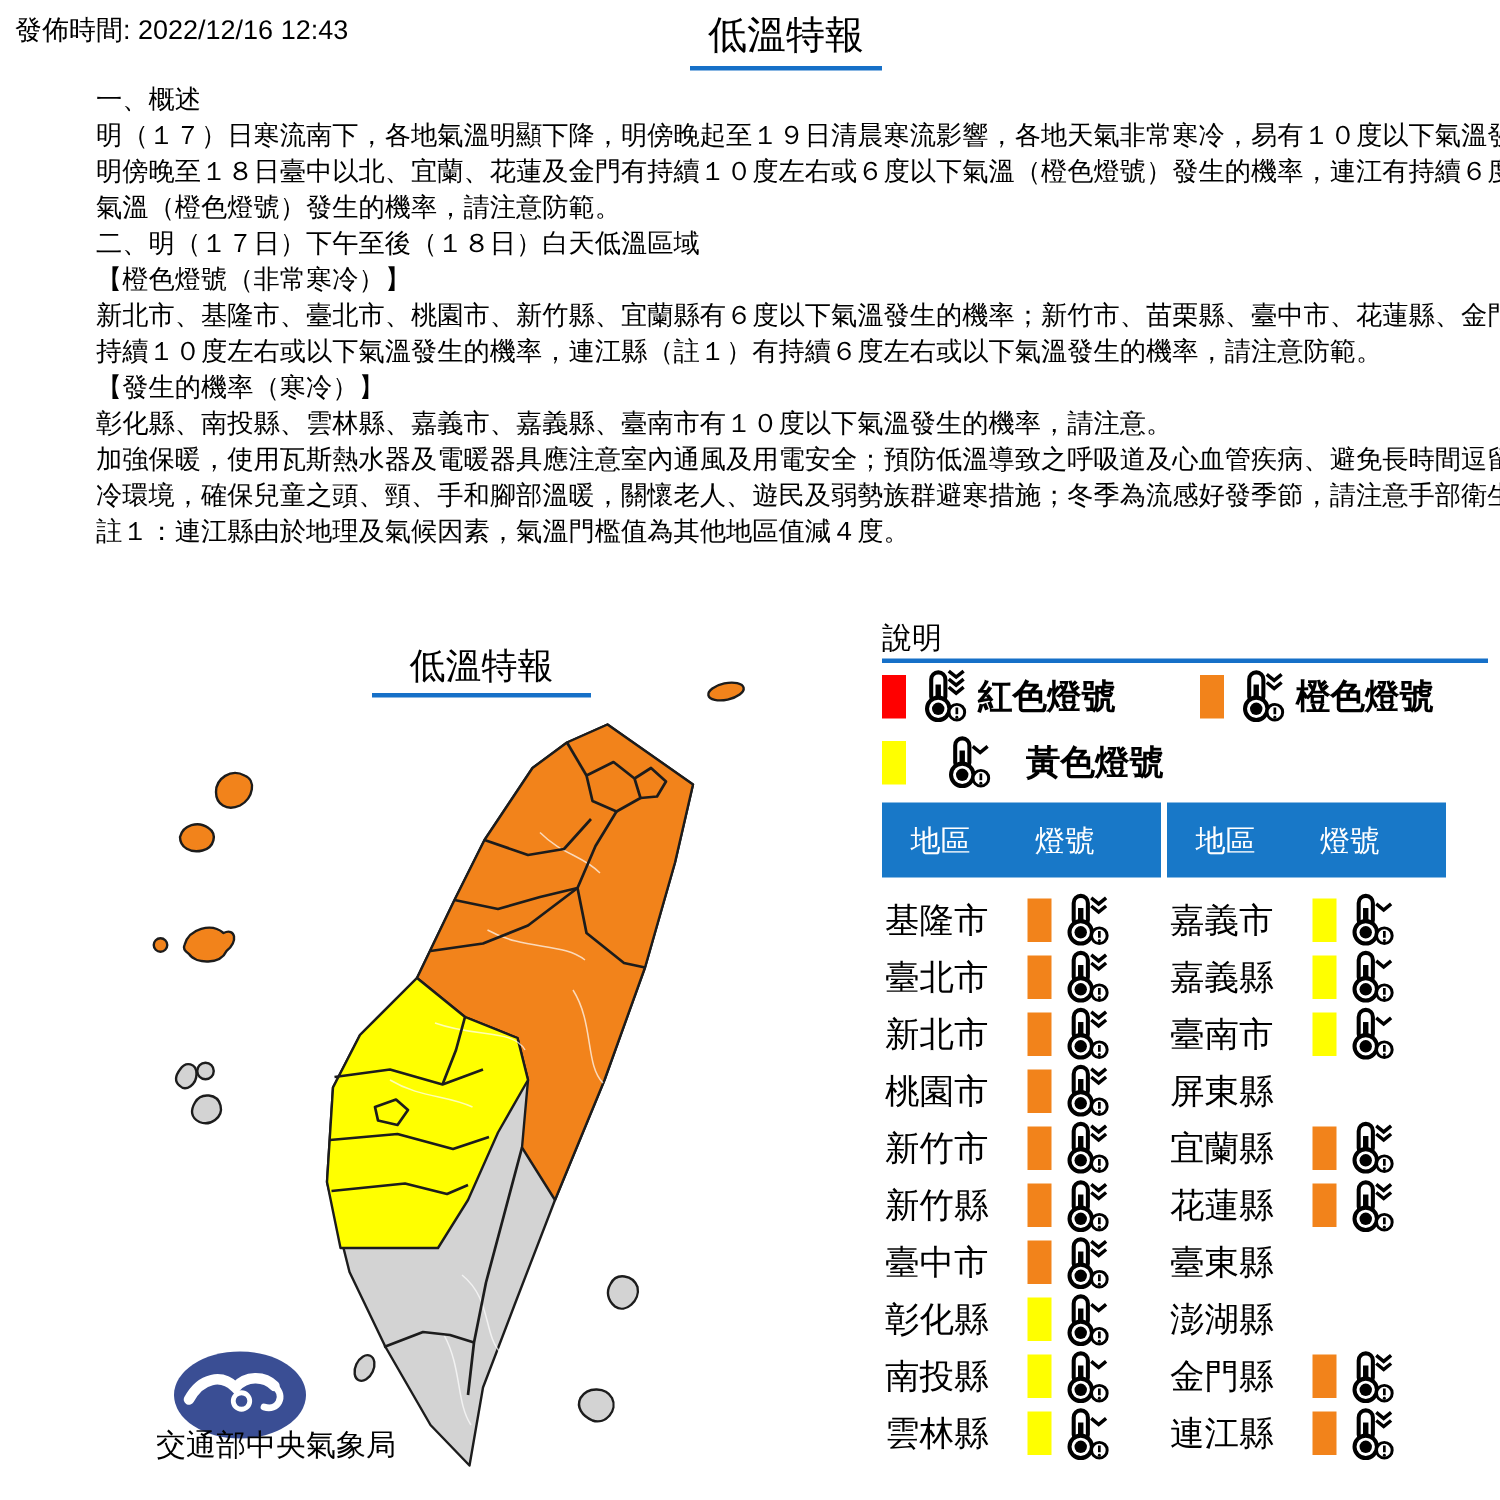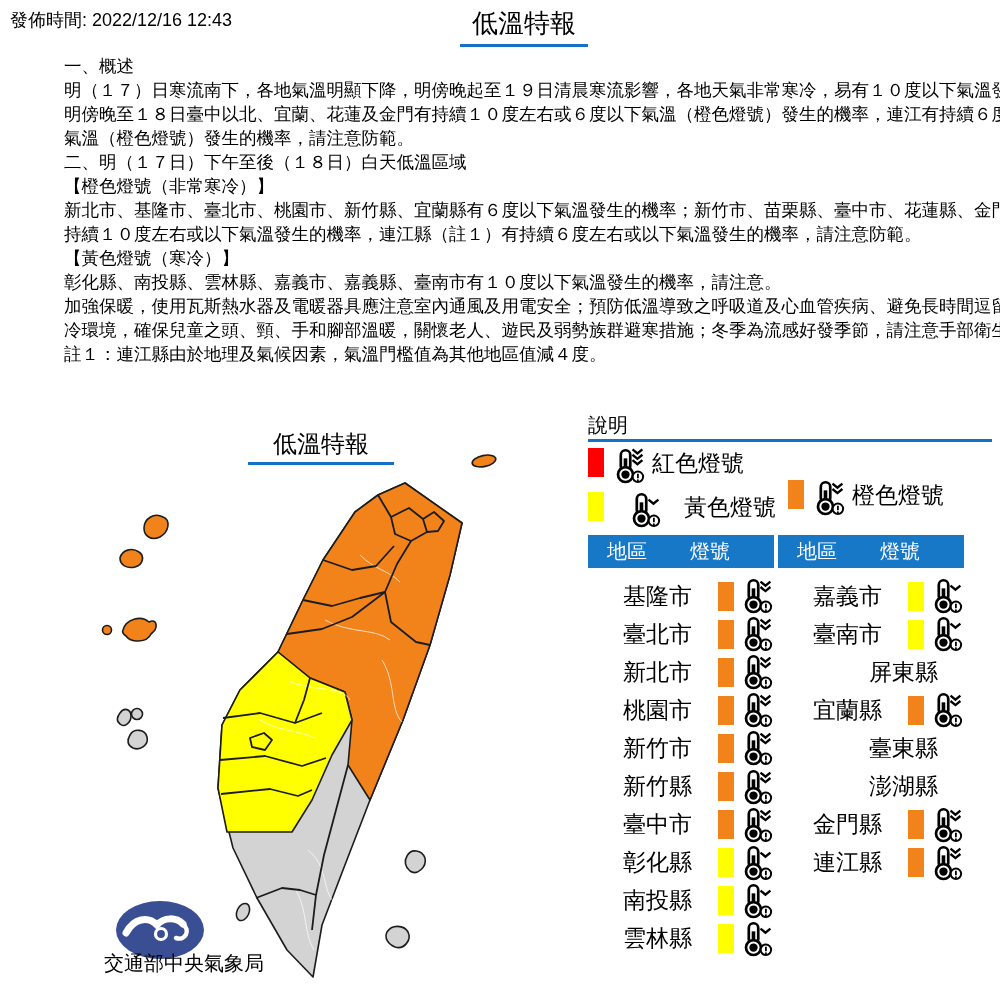--- a/index.html
+++ b/index.html
@@ -28,58 +28,58 @@
   .land{stroke:#1c1c1c;stroke-width:1.6;stroke-linejoin:round;}
   .f-gray{fill:var(--map_gray);}
   .f-orange{fill:var(--orange);}
   .f-yellow{fill:var(--yellow);}
   .county path{fill:none;stroke:#1c1c1c;stroke-width:1.8;stroke-linejoin:round;}
   .twp path{fill:none;stroke:#ffffff;stroke-width:1;opacity:.7;}
   
   .legend{left:588px;top:412px;width:410px;height:115px;}
   .legend-heading{position:absolute;left:0;top:0;font-size:20px;}
   .legend-rule{position:absolute;left:0;top:27px;width:404px;height:3px;background:var(--line_blue);}
-  .legend-item{position:absolute;display:flex;height:32px;}
+  .legend-item{position:absolute;display:flex;align-items:center;height:32px;font-weight:bold;}
   .li-0{left:0;top:36px;}
-  .li-1{left:200px;top:36px;margin-top:32px;}
+  .li-1{left:212px;top:36px;}
   .li-2{left:0;top:80px;gap:16px;}
   .swatch{display:inline-block;width:16px;height:29px;}
   .t-icon{display:inline-flex;margin-left:6px;}
   .legend-label{font-size:23px;margin-left:6px;white-space:nowrap;}
   
   .sig-table{top:535px;width:186px;}
   .tl{left:588px;} .tr{left:778px;}
   .thead{
-    height:33px;background:var(--header_blue);color:#fff;font-size:20px;
+    height:50px;background:var(--header_blue);color:#fff;font-size:20px;
     display:flex;align-items:center;
   }
   .thead .h1{margin-left:19px;width:83px;}
   .thead .h2{}
   .tbody{margin-top:9px;}
-  .trow{height:38.1px;display:flex;align-items:center;justify-content:flex-end;}
+  .trow{height:38.1px;display:flex;align-items:center;}
   .rname{width:95px;font-size:23px;padding-left:2px;white-space:nowrap;}
   .trow .swatch{width:16px;height:29px;}
   .trow .t-icon{margin-left:4px;}
 </style>
 </head>
 <body>
 
 <div class="abs publish">發佈時間: 2022/12/16 12:43</div>
 <div class="abs main-title">低溫特報</div>
 
 <div class="abs bulletin">
     <div class="bline">一、概述</div>
     <div class="bline">明（１７）日寒流南下，各地氣溫明顯下降，明傍晚起至１９日清晨寒流影響，各地天氣非常寒冷，易有１０度以下氣溫發生；</div>
     <div class="bline">明傍晚至１８日臺中以北、宜蘭、花蓮及金門有持續１０度左右或６度以下氣溫（橙色燈號）發生的機率，連江有持續６度左右</div>
     <div class="bline">氣溫（橙色燈號）發生的機率，請注意防範。</div>
     <div class="bline">二、明（１７日）下午至後（１８日）白天低溫區域</div>
     <div class="bline">【橙色燈號（非常寒冷）】</div>
     <div class="bline">新北市、基隆市、臺北市、桃園市、新竹縣、宜蘭縣有６度以下氣溫發生的機率；新竹市、苗栗縣、臺中市、花蓮縣、金門縣有</div>
     <div class="bline">持續１０度左右或以下氣溫發生的機率，連江縣（註１）有持續６度左右或以下氣溫發生的機率，請注意防範。</div>
-    <div class="bline">【黃色燈號（寒冷）】</div>
+    <div class="bline">【發生的機率（寒冷）】</div>
     <div class="bline">彰化縣、南投縣、雲林縣、嘉義市、嘉義縣、臺南市有１０度以下氣溫發生的機率，請注意。</div>
     <div class="bline">加強保暖，使用瓦斯熱水器及電暖器具應注意室內通風及用電安全；預防低溫導致之呼吸道及心血管疾病、避免長時間逗留在寒</div>
     <div class="bline">冷環境，確保兒童之頭、頸、手和腳部溫暖，關懷老人、遊民及弱勢族群避寒措施；冬季為流感好發季節，請注意手部衛生與咳</div>
     <div class="bline">註１：連江縣由於地理及氣候因素，氣溫門檻值為其他地區值減４度。</div>
   </div>
 
 <div class="abs map-block">
   <svg class="map-svg" width="500" height="580" viewBox="0 0 500 580">
 
     <path class="land f-gray" d="M345,63 L402,103 L390,155 L370,225 L343,300 L310,380 L283,450 L262,505 L253,557 L227,530 L197,478 L173,428 L158,368 L162,305 L180,270 L218,232 L243,180 L263,140 L295,92 L318,75 Z"></path>
@@ -385,20 +385,36 @@
     <circle cx="17.2" cy="29" r="8.3" fill="#fff" stroke="#000" stroke-width="3"></circle>
     <circle cx="17.2" cy="29" r="4.6" fill="#000"></circle>
     <polyline points="25,8 30.5,12.5 36,8" fill="none" stroke="#000" stroke-width="2.6"></polyline>
     <circle cx="31" cy="31.5" r="5.8" fill="#fff" stroke="#000" stroke-width="2.2"></circle>
     <line x1="31" y1="28" x2="31" y2="33" stroke="#000" stroke-width="2"></line>
     <circle cx="31" cy="35.2" r="1.1" fill="#000"></circle>
   </svg>
         </span>
       </div>
       <div class="trow">
+        <span class="rname">嘉義縣</span>
+        <span class="swatch" style="background: rgb(255, 255, 0);"></span>
+        <span class="t-icon">
+          <svg width="36" height="36" viewBox="0 0 40 39">
+    <rect x="12" y="2" width="10.5" height="23" rx="5.2" fill="#fff" stroke="#000" stroke-width="3"></rect>
+    <rect x="15.2" y="11" width="4" height="16" fill="#000"></rect>
+    <circle cx="17.2" cy="29" r="8.3" fill="#fff" stroke="#000" stroke-width="3"></circle>
+    <circle cx="17.2" cy="29" r="4.6" fill="#000"></circle>
+    <polyline points="25,8 30.5,12.5 36,8" fill="none" stroke="#000" stroke-width="2.6"></polyline>
+    <circle cx="31" cy="31.5" r="5.8" fill="#fff" stroke="#000" stroke-width="2.2"></circle>
+    <line x1="31" y1="28" x2="31" y2="33" stroke="#000" stroke-width="2"></line>
+    <circle cx="31" cy="35.2" r="1.1" fill="#000"></circle>
+  </svg>
+        </span>
+      </div>
+      <div class="trow">
         <span class="rname">臺南市</span>
         <span class="swatch" style="background: rgb(255, 255, 0);"></span>
         <span class="t-icon">
           <svg width="36" height="36" viewBox="0 0 40 39">
     <rect x="12" y="2" width="10.5" height="23" rx="5.2" fill="#fff" stroke="#000" stroke-width="3"></rect>
     <rect x="15.2" y="11" width="4" height="16" fill="#000"></rect>
     <circle cx="17.2" cy="29" r="8.3" fill="#fff" stroke="#000" stroke-width="3"></circle>
     <circle cx="17.2" cy="29" r="4.6" fill="#000"></circle>
     <polyline points="25,8 30.5,12.5 36,8" fill="none" stroke="#000" stroke-width="2.6"></polyline>
     <circle cx="31" cy="31.5" r="5.8" fill="#fff" stroke="#000" stroke-width="2.2"></circle>
@@ -421,20 +437,37 @@
     <circle cx="17.2" cy="29" r="4.6" fill="#000"></circle>
     <polyline points="25,3.5 30.5,8 36,3.5" fill="none" stroke="#000" stroke-width="2.6"></polyline>
             <polyline points="25,9.5 30.5,14 36,9.5" fill="none" stroke="#000" stroke-width="2.6"></polyline>
     <circle cx="31" cy="31.5" r="5.8" fill="#fff" stroke="#000" stroke-width="2.2"></circle>
     <line x1="31" y1="28" x2="31" y2="33" stroke="#000" stroke-width="2"></line>
     <circle cx="31" cy="35.2" r="1.1" fill="#000"></circle>
   </svg>
         </span>
       </div>
       <div class="trow">
+        <span class="rname">花蓮縣</span>
+        <span class="swatch" style="background: rgb(242, 131, 27);"></span>
+        <span class="t-icon">
+          <svg width="36" height="36" viewBox="0 0 40 39">
+    <rect x="12" y="2" width="10.5" height="23" rx="5.2" fill="#fff" stroke="#000" stroke-width="3"></rect>
+    <rect x="15.2" y="11" width="4" height="16" fill="#000"></rect>
+    <circle cx="17.2" cy="29" r="8.3" fill="#fff" stroke="#000" stroke-width="3"></circle>
+    <circle cx="17.2" cy="29" r="4.6" fill="#000"></circle>
+    <polyline points="25,3.5 30.5,8 36,3.5" fill="none" stroke="#000" stroke-width="2.6"></polyline>
+            <polyline points="25,9.5 30.5,14 36,9.5" fill="none" stroke="#000" stroke-width="2.6"></polyline>
+    <circle cx="31" cy="31.5" r="5.8" fill="#fff" stroke="#000" stroke-width="2.2"></circle>
+    <line x1="31" y1="28" x2="31" y2="33" stroke="#000" stroke-width="2"></line>
+    <circle cx="31" cy="35.2" r="1.1" fill="#000"></circle>
+  </svg>
+        </span>
+      </div>
+      <div class="trow">
         <span class="rname">臺東縣</span>
       </div>
       <div class="trow">
         <span class="rname">澎湖縣</span>
       </div>
       <div class="trow">
         <span class="rname">金門縣</span>
         <span class="swatch" style="background: rgb(242, 131, 27);"></span>
         <span class="t-icon">
           <svg width="36" height="36" viewBox="0 0 40 39">

